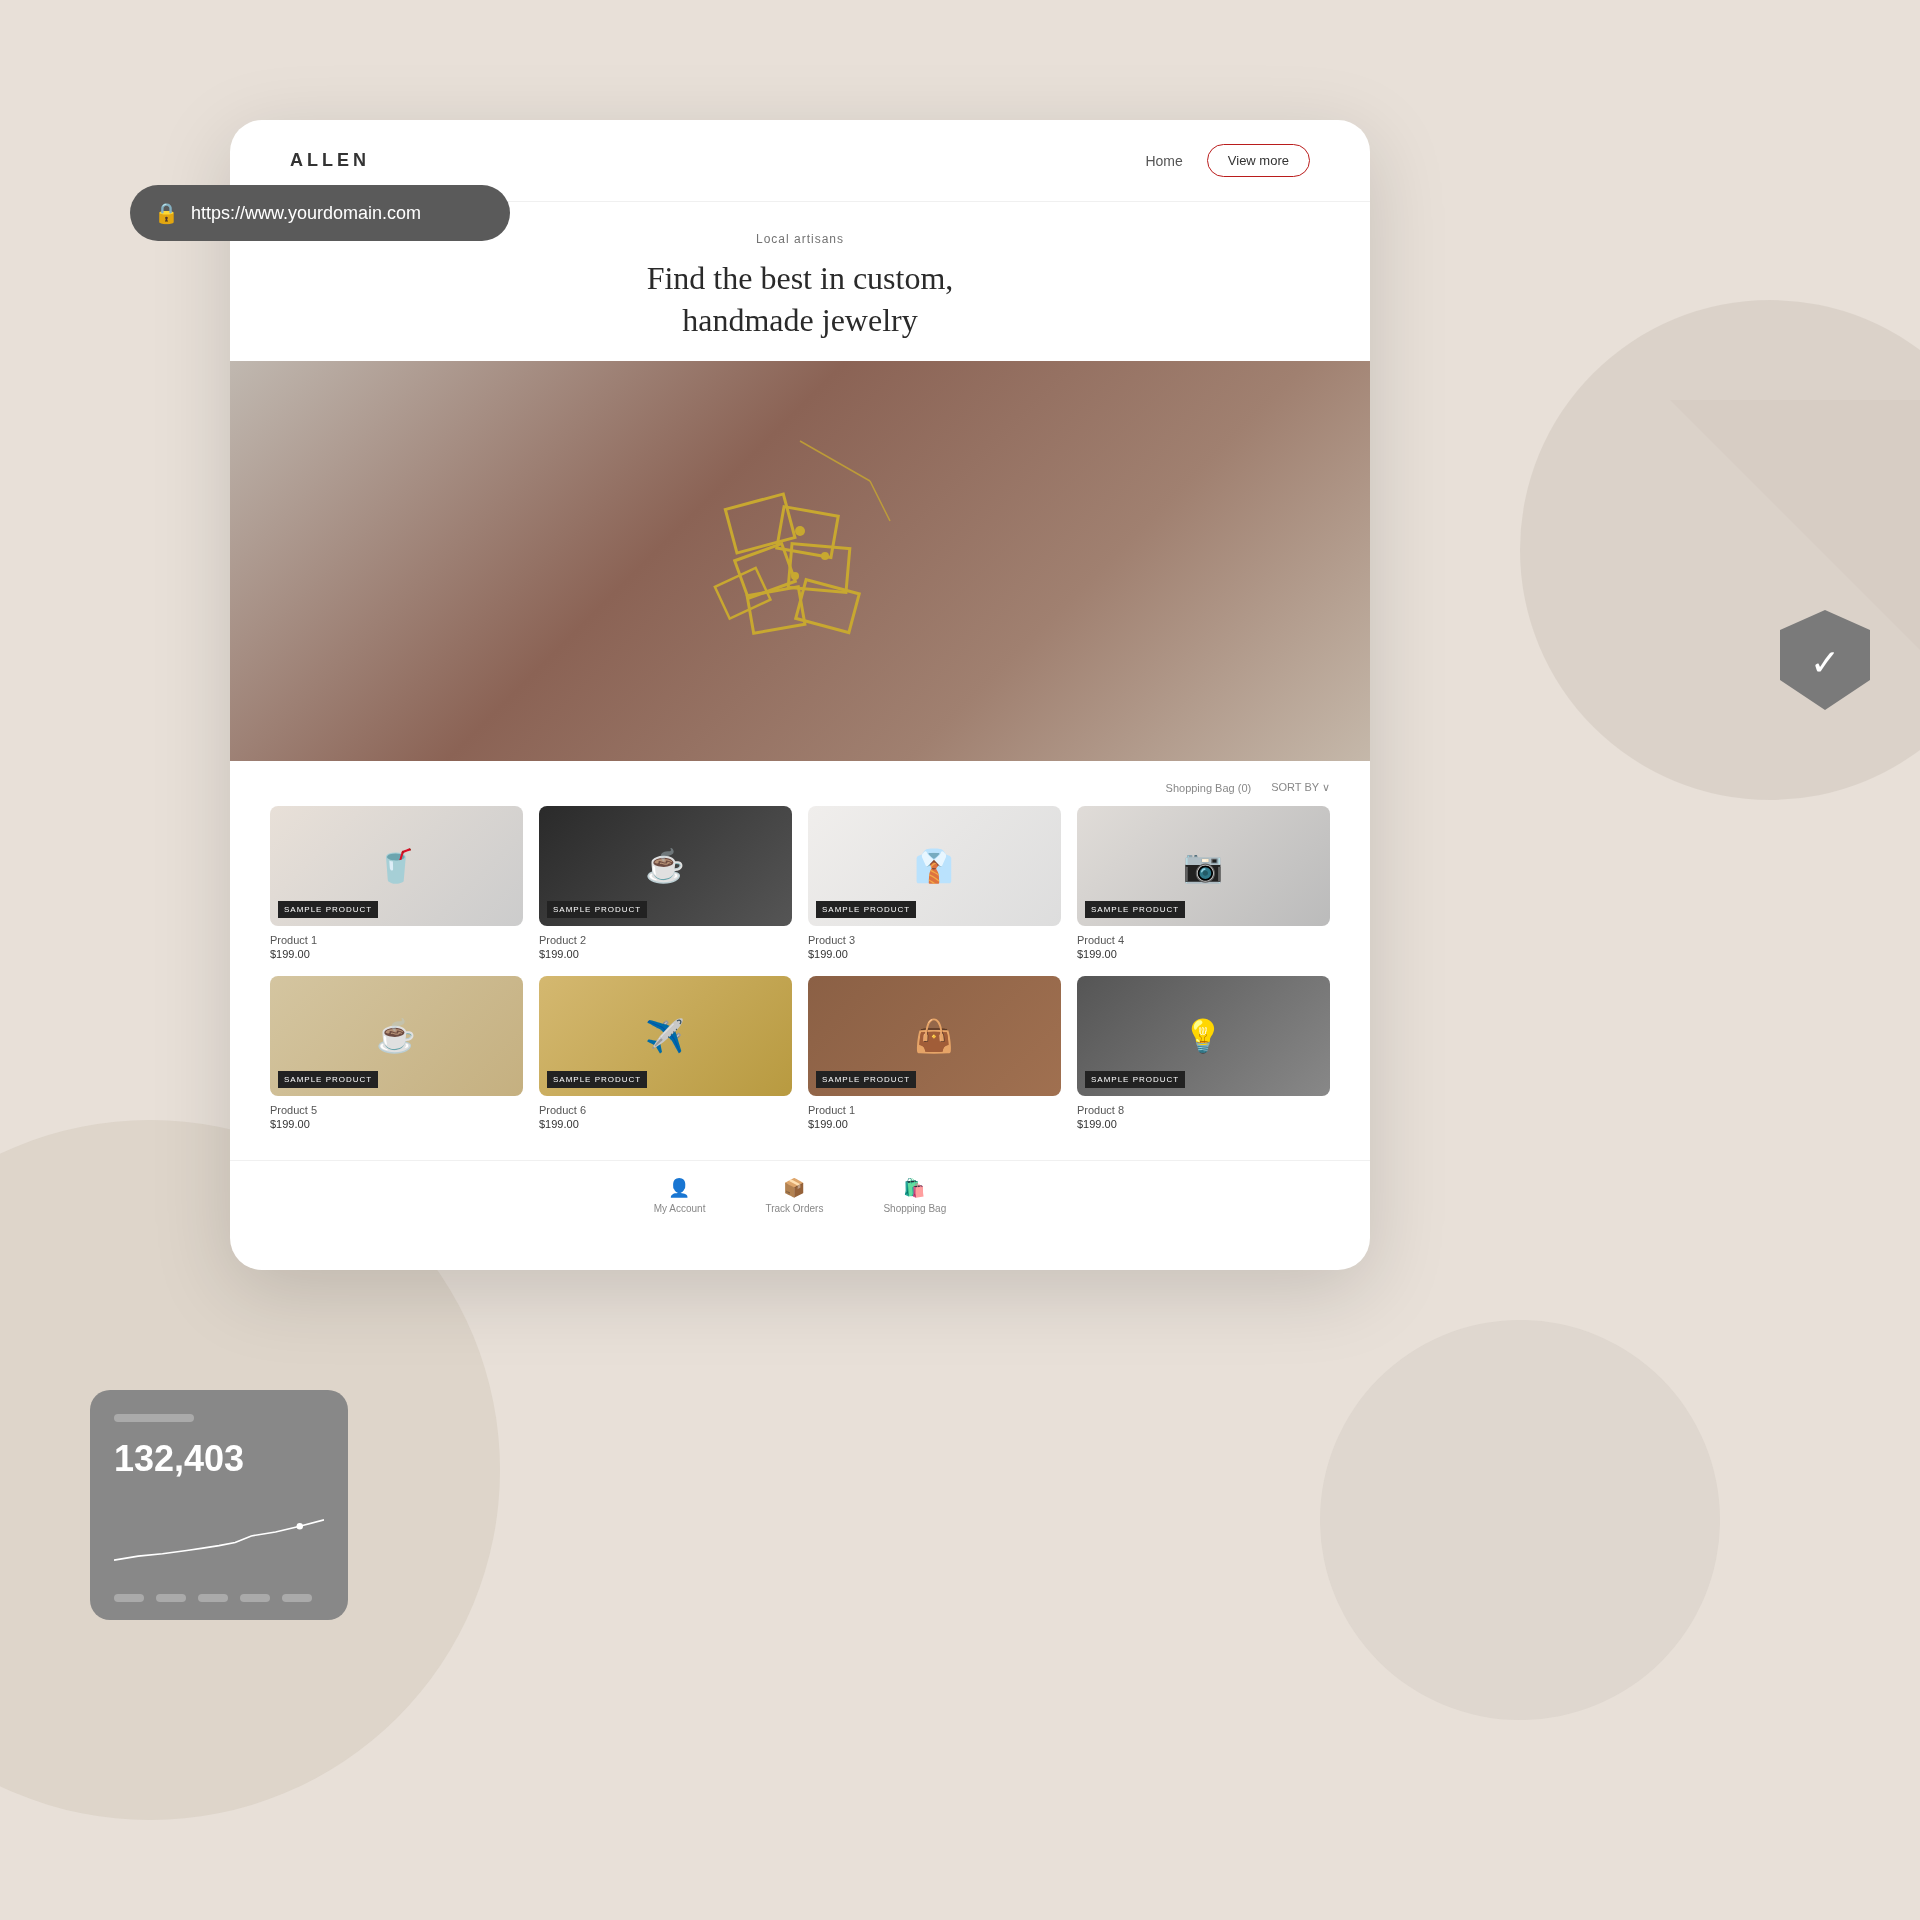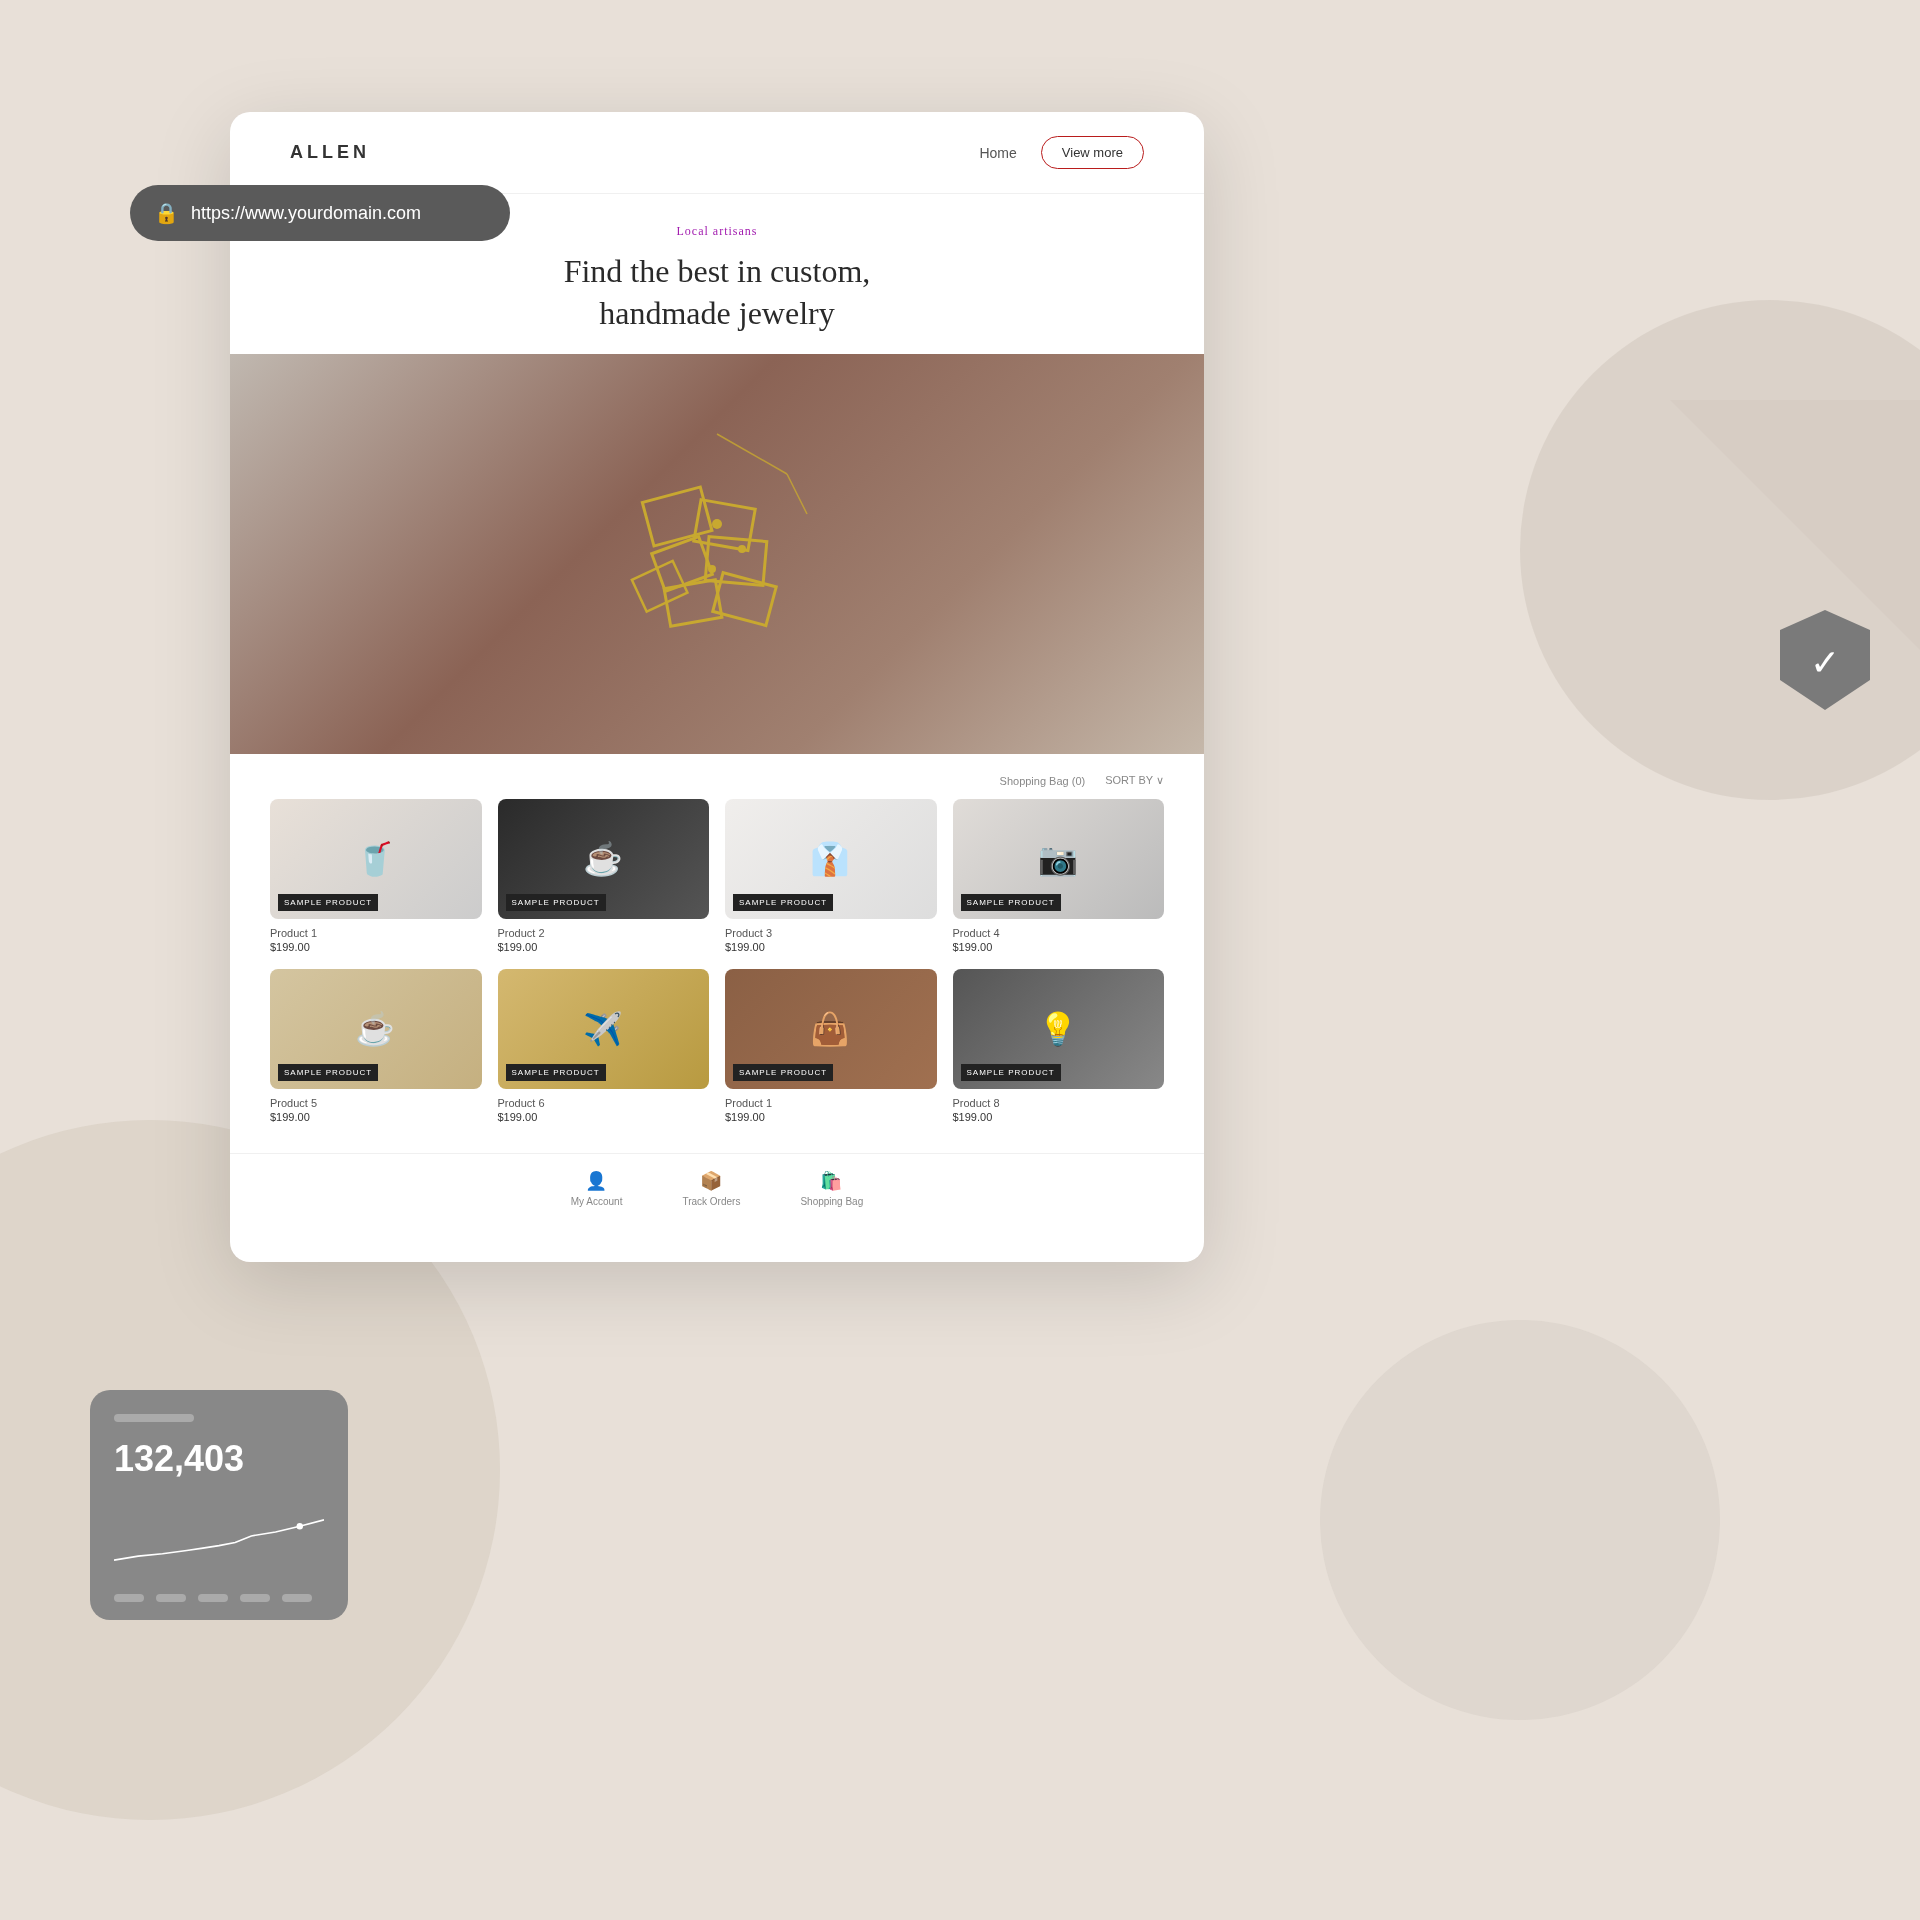--- a/index.html
+++ b/index.html
@@ -41,26 +41,26 @@
       bottom: 200px; right: 200px;
       width: 400px; height: 400px;
       background: #d6cec5;
       border-radius: 50%;
       opacity: 0.5;
     }
 
     
     .browser-frame {
       position: absolute;
-      top: 112px;
+      top: 120px;
       left: 230px;
-      width: 974px;
+      width: 1140px;
       height: 1150px;
       background: #fff;
-      border-radius: 20px;
+      border-radius: 32px;
       box-shadow: 0 20px 80px rgba(0,0,0,0.15);
       overflow: hidden;
       z-index: 10;
     }
 
     
     .url-bar {
       position: absolute;
       top: 185px;
       left: 130px;
@@ -181,23 +181,23 @@
       color: #333;
       background: none;
       cursor: pointer;
     }
 
     .hero-section {
       text-align: center;
       padding: 30px 60px 20px;
     }
     .hero-subtitle {
-      font-family: Liberation Serif, serif;
+      font-family: Liberation Sans, sans-serif;
       font-size: 12px;
-      color: #a21caf;
+      color: #737373;
       letter-spacing: 1px;
       margin-bottom: 12px;
     }
     .hero-title {
       font-size: 32px;
       color: #2a2a2a;
       line-height: 1.3;
       font-weight: normal;
     }
 

